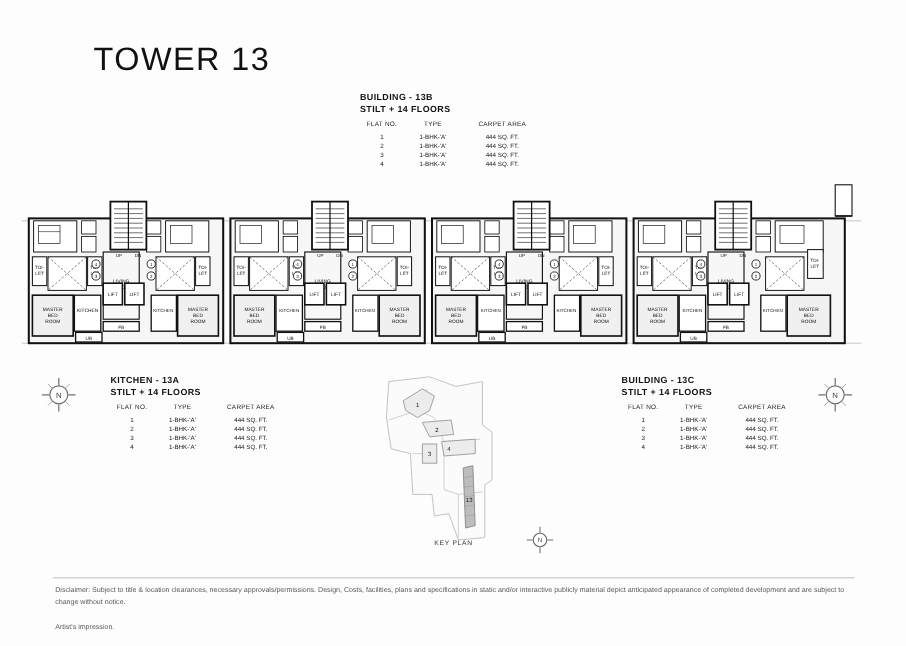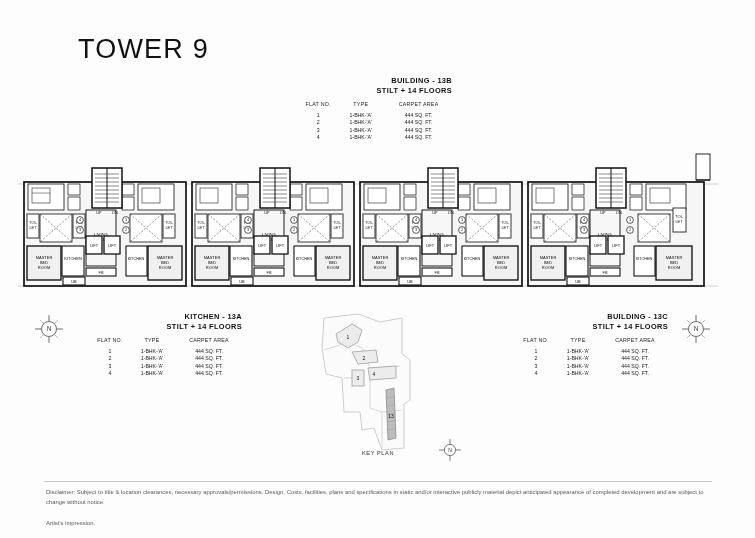--- a/index.html
+++ b/index.html
@@ -29,21 +29,21 @@
     font-size: 27px;
     letter-spacing: 1.2px;
     font-weight: 400;
     color: #111;
     font-family: "Liberation Sans", sans-serif;
   }
 
   
   .spec-block { position: absolute; }
   .spec-title {
-    text-align: right;
+    text-align: left;
     font-size: 7.4px;
     font-weight: bold;
     letter-spacing: 0.35px;
     line-height: 9.6px;
     color: #111;
     white-space: nowrap;
   }
   .spec-table {
     margin-top: 6px;
     border-collapse: collapse;
@@ -130,21 +130,21 @@
   }
 
   
   .ptxt { font-family: "Liberation Sans", sans-serif; fill: #111; }
 </style>
 </head>
 <body>
 
 <div class="page">
 
-  <div id="tower-title">TOWER 9</div>
+  <div id="tower-title">TOWER 13</div>
 
   <div class="spec-block" id="spec-13b">
     <div class="spec-title">
       <div>BUILDING - 13B</div>
       <div>STILT + 14 FLOORS</div>
     </div>
     <table class="spec-table">
       <thead>
         <tr>
           <th class="col-no">FLAT NO.</th>

